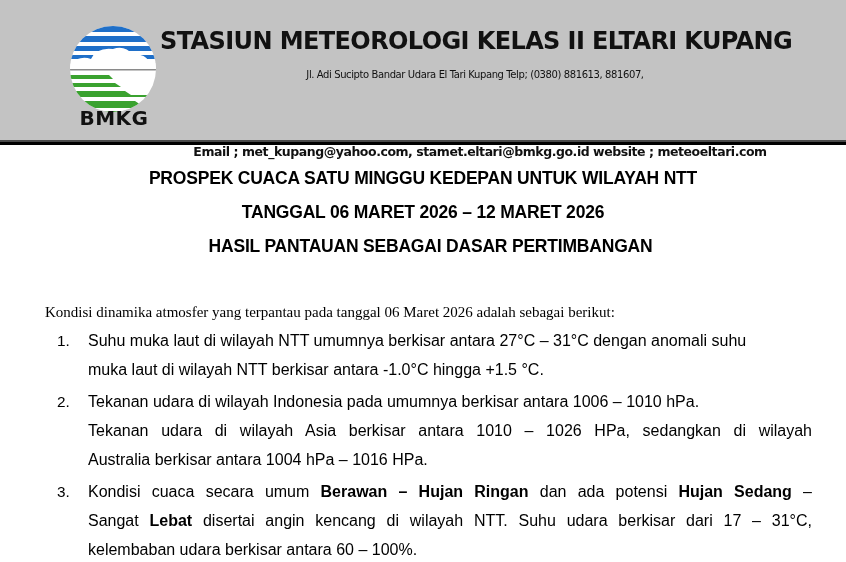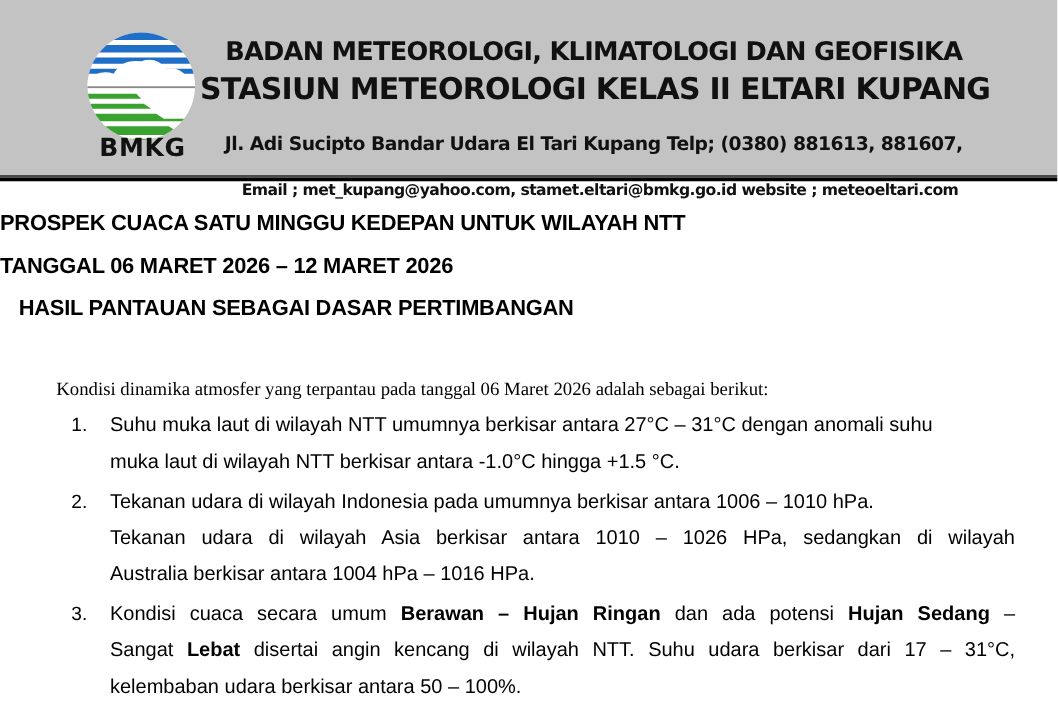--- a/index.html
+++ b/index.html
@@ -25,26 +25,26 @@
       font-family: "DejaVu Sans", sans-serif; font-weight: bold;
       font-size: 20px; letter-spacing: 0.5px; color: #111; text-align: center;
     }
 
     .org-block {
       position: absolute; left: 160px; top: 26px; width: 630px; text-align: center;
       font-family: "DejaVu Sans", sans-serif; color: #111;
     }
     .org-name { font-weight: bold; font-size: 20.5px; letter-spacing: -0.6px; line-height: 30px; white-space: nowrap; }
     .station-name { font-weight: bold; font-size: 24px; letter-spacing: -0.6px; line-height: 30px; white-space: nowrap; }
-    .address { font-weight: bold; font-size: 15px; letter-spacing: -0.4px; line-height: 20px; margin-top: 19px; white-space: nowrap; }
+    .address { font-weight: normal; font-size: 10px; letter-spacing: -0.4px; line-height: 20px; margin-top: 9px; white-space: nowrap; }
     .contacts { position: absolute; left: 180px; top: 106px; width: 600px; text-align: center;
       font-family: "DejaVu Sans", sans-serif; font-weight: bold; font-size: 12.5px; letter-spacing: -0.45px; line-height: 20px; white-space: nowrap; color:#111;margin-top:36px; }
 
     .doc-title {
-      position: absolute; left: 0; width: 846px; text-align: left;
+      position: absolute; left: 0; width: 846px; text-align: center;
       font-family: "Liberation Sans", sans-serif; font-weight: bold; font-size: 17.5px;
       letter-spacing: -0.2px; white-space: nowrap;
     }
     .t1 { top: 168px; }
     .t2 { top: 202px; }
     .t3 { top: 236px; padding-left: 15px; }
 
     .body-text {
       position: absolute; font-family: Liberation Serif, serif; font-size: 15px;
       white-space: nowrap; line-height: 20px;
@@ -84,21 +84,20 @@
     <path d="M0 50 L40 50 L44 54 L0 54 Z" fill="#3aa22f"></path>
     <path d="M0 58 L46 58 L52 62 L0 62 Z" fill="#3aa22f"></path>
     <path d="M0 66 L56 66 L62 70 L88 70 L88 72 L0 72 Z" fill="#3aa22f"></path>
     <path d="M0 76 L66 76 L72 80 L88 80 L88 83 L0 83 Z" fill="#3aa22f"></path>
     <path d="M0 86 L88 86 L88 88 L0 88 Z" fill="#3aa22f"></path>
   </g>
 </svg>
 <div class="logo-text">BMKG</div>
 
 <div class="org-block">
-  <div class="org-name">BADAN METEOROLOGI, KLIMATOLOGI DAN GEOFISIKA</div>
   <div class="station-name">STASIUN METEOROLOGI KELAS II ELTARI KUPANG</div>
   <div class="address">Jl. Adi Sucipto Bandar Udara El Tari Kupang Telp; (0380) 881613, 881607,</div>
 </div>
 <div class="contacts">Email ; met_kupang@yahoo.com, stamet.eltari@bmkg.go.id   website ; meteoeltari.com</div>
 
 <div class="doc-title t1">PROSPEK CUACA SATU MINGGU KEDEPAN  UNTUK WILAYAH NTT</div>
 <div class="doc-title t2">TANGGAL 06 MARET 2026 – 12 MARET 2026</div>
 <div class="doc-title t3">HASIL PANTAUAN SEBAGAI DASAR PERTIMBANGAN</div>
 
 <div class="body-text intro">Kondisi dinamika atmosfer yang terpantau pada tanggal 06 Maret  2026 adalah sebagai berikut:</div>
@@ -108,13 +107,13 @@
 <div class="line" style="top:360px">muka laut di wilayah NTT berkisar antara -1.0°C hingga +1.5 °C.</div>
 
 <div class="item-num" style="top:392px">2.</div>
 <div class="line" style="top:392px">Tekanan udara di wilayah Indonesia pada umumnya berkisar antara 1006 – 1010 hPa.</div>
 <div class="line justify" style="top:421px">Tekanan udara di wilayah Asia berkisar antara 1010 – 1026 HPa, sedangkan di wilayah</div>
 <div class="line" style="top:450px">Australia berkisar antara 1004 hPa – 1016 HPa.</div>
 
 <div class="item-num" style="top:482px">3.</div>
 <div class="line justify" style="top:482px"><span>Kondisi cuaca secara umum </span><b>Berawan – Hujan Ringan</b><span> dan ada potensi </span><b>Hujan Sedang</b><span> –</span></div>
 <div class="line justify" style="top:511px"><span>Sangat </span><b>Lebat</b><span> disertai angin kencang di wilayah NTT.  Suhu udara berkisar dari 17 – 31°C,</span></div>
-<div class="line" style="top:540px">kelembaban udara berkisar antara 50 – 100%.</div>
+<div class="line" style="top:540px">kelembaban udara berkisar antara 60 – 100%.</div>
 
 </body></html>

